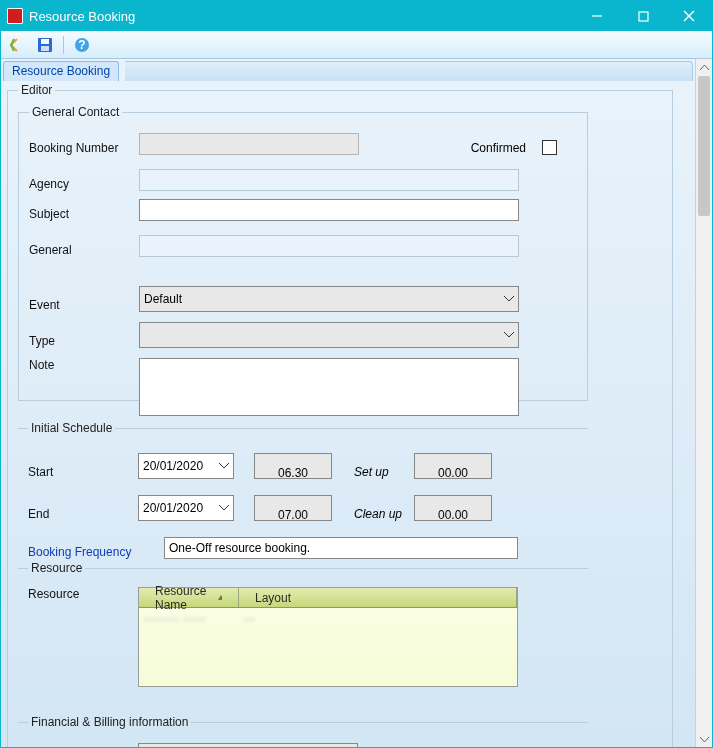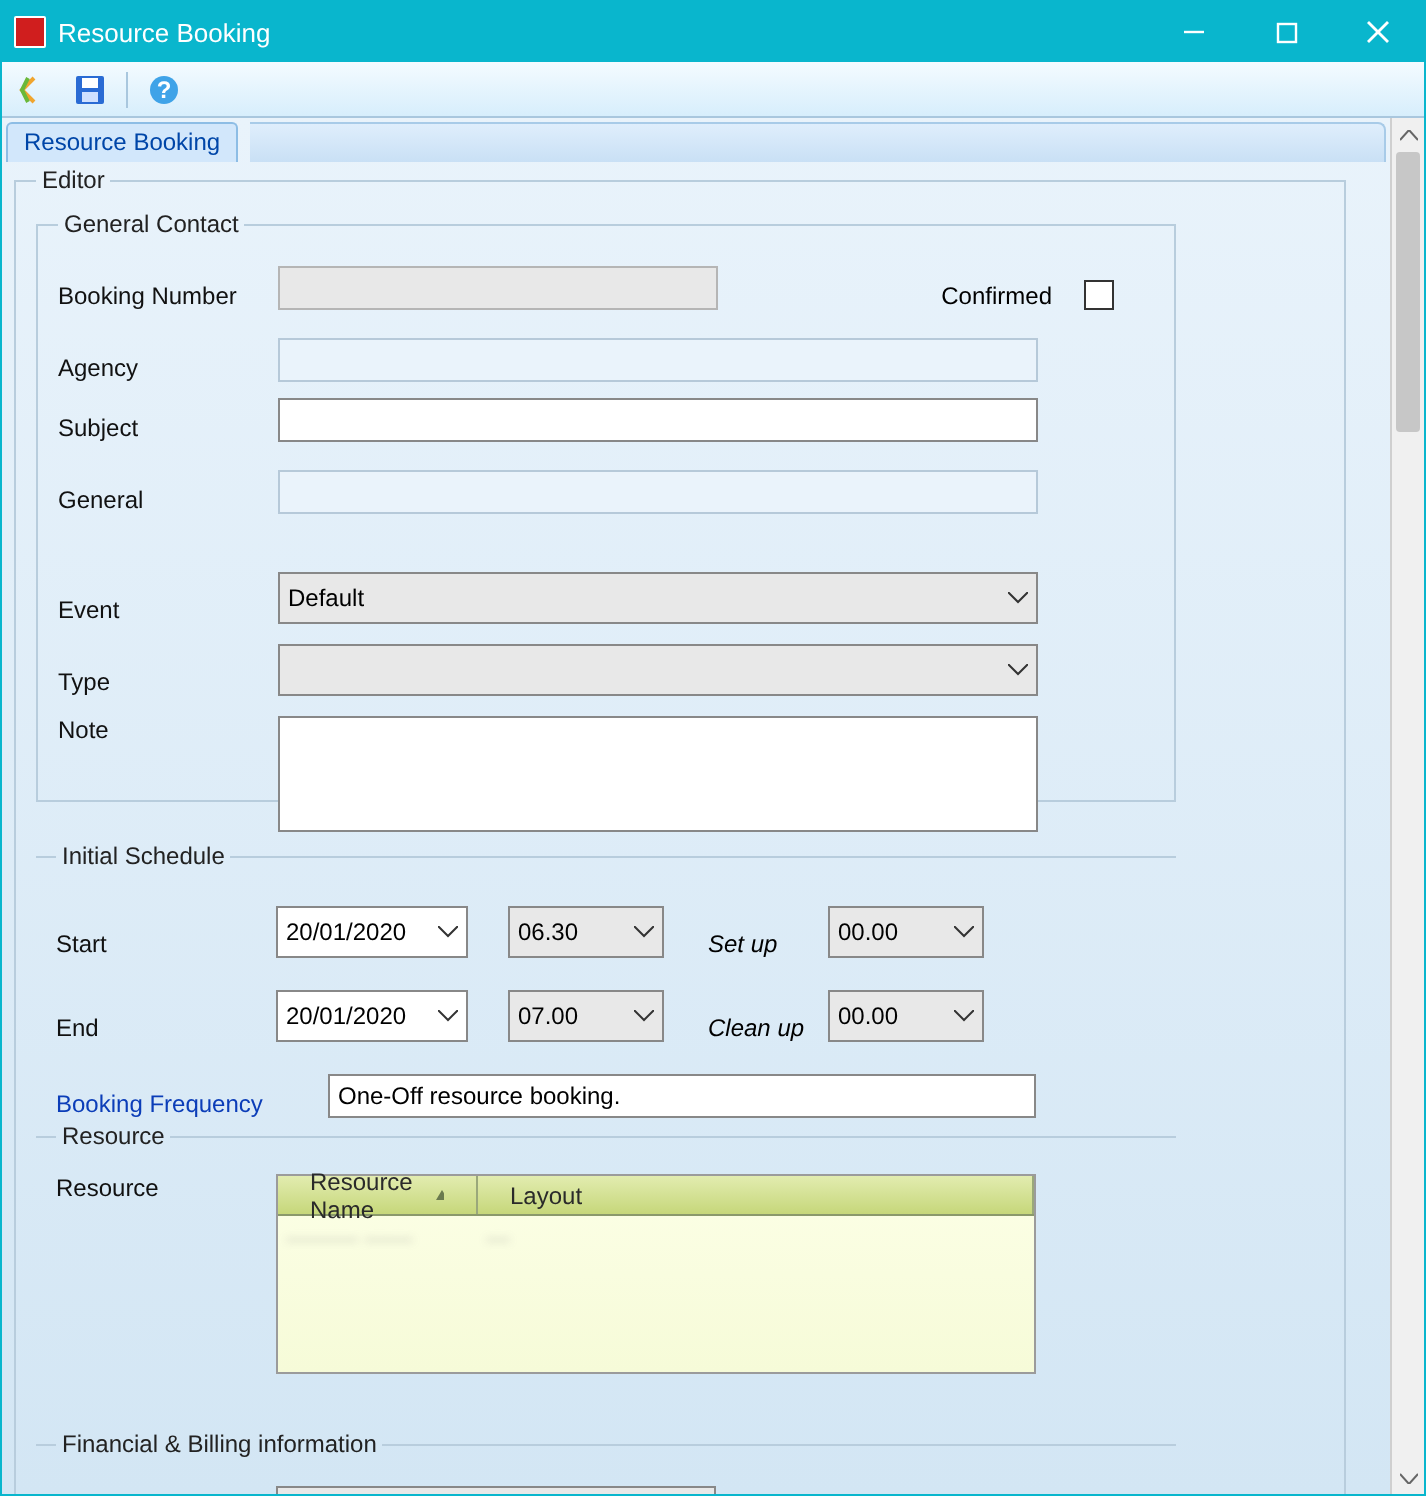--- a/index.html
+++ b/index.html
@@ -42,21 +42,21 @@
   textarea.note{width:380px;height:58px;border:1px solid #888;resize:none;background:#fff;font:inherit;padding:2px 4px;}
   .chk{width:15px;height:15px;border:1px solid #333;background:#fff;}
   .grid{border:1px solid #9b9b9b;width:380px;height:100px;background:linear-gradient(#fcffe6,#f6fbd8);}
   .grid-header{display:flex;height:20px;background:linear-gradient(#e2ecb0,#c6d77a);border-bottom:1px solid #8a996b;}
   .grid-header .gh{border-right:1px solid #9aa87a;padding:2px 16px;color:#2a2a2a;display:flex;align-items:center;gap:4px;}
   .grid-body{padding:2px 4px;}
   .grid-row{display:flex;color:#888;height:18px;align-items:center;}
   .blurred{filter:blur(2px);opacity:.6;}
   svg{display:block;}
   .datesel{width:96px;}
-  .timesel{width:78px;}
+  .timesel{width:78px;flex-direction:column;}
   .lbl2{width:60px;margin-left:22px;font-style:italic;}
 </style>
 </head>
 <body>
 
 <div class="titlebar">
   <div class="app-icon"></div>
   <div class="title">Resource Booking</div>
   <div class="spacer"></div>
   <div class="winbtn">

